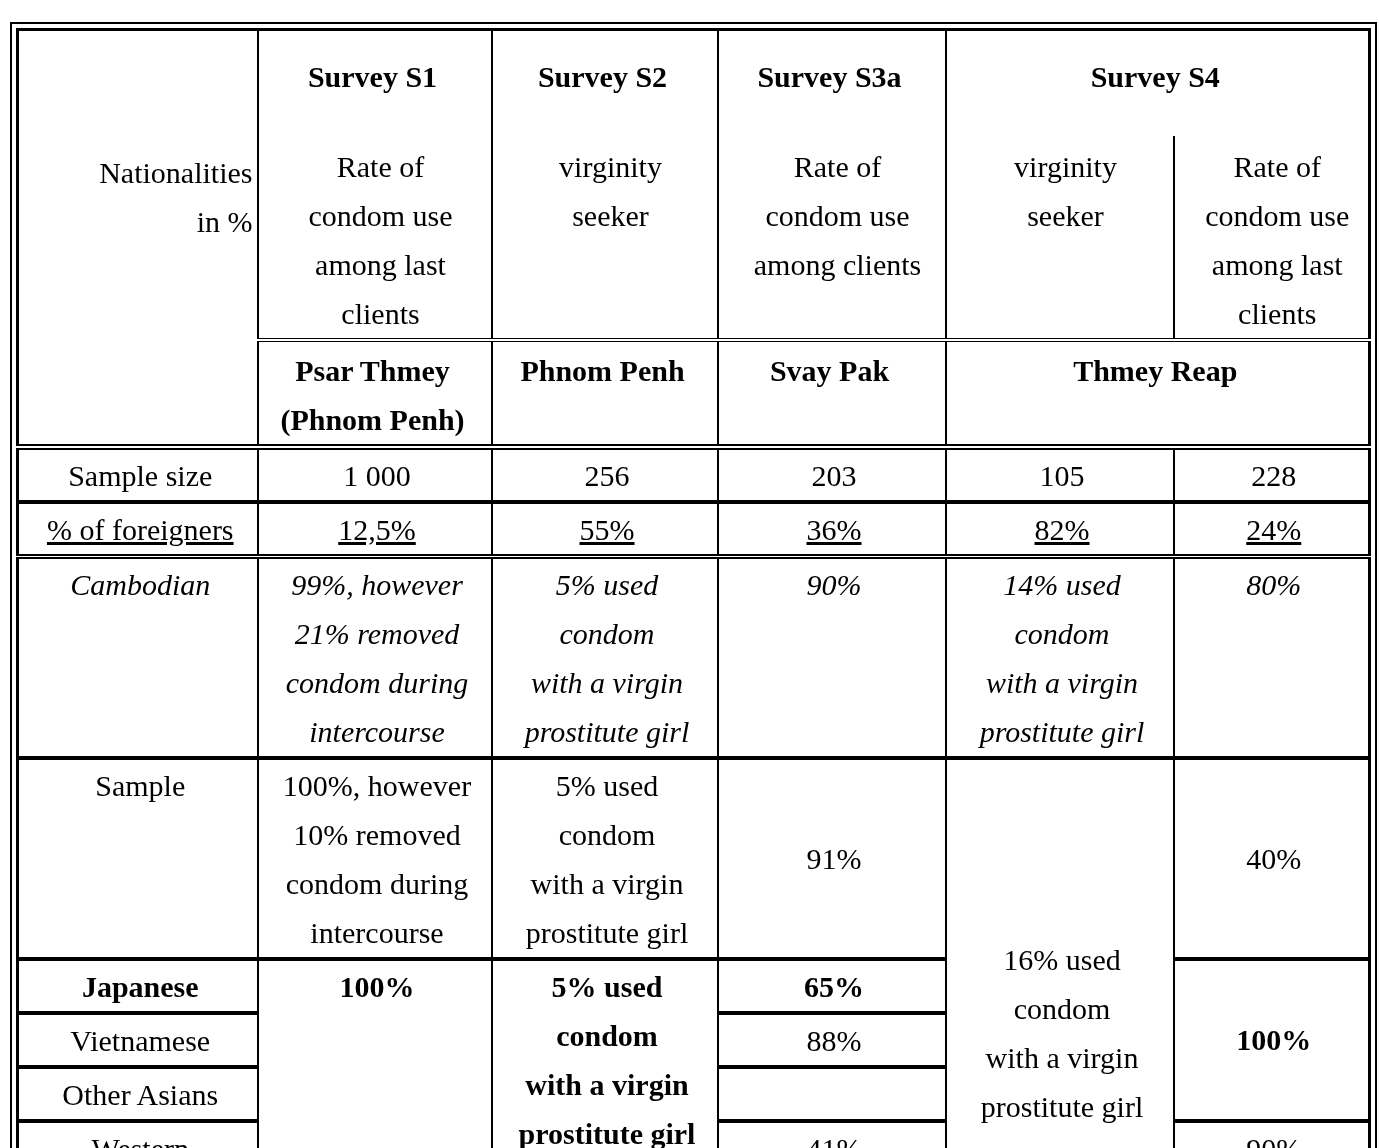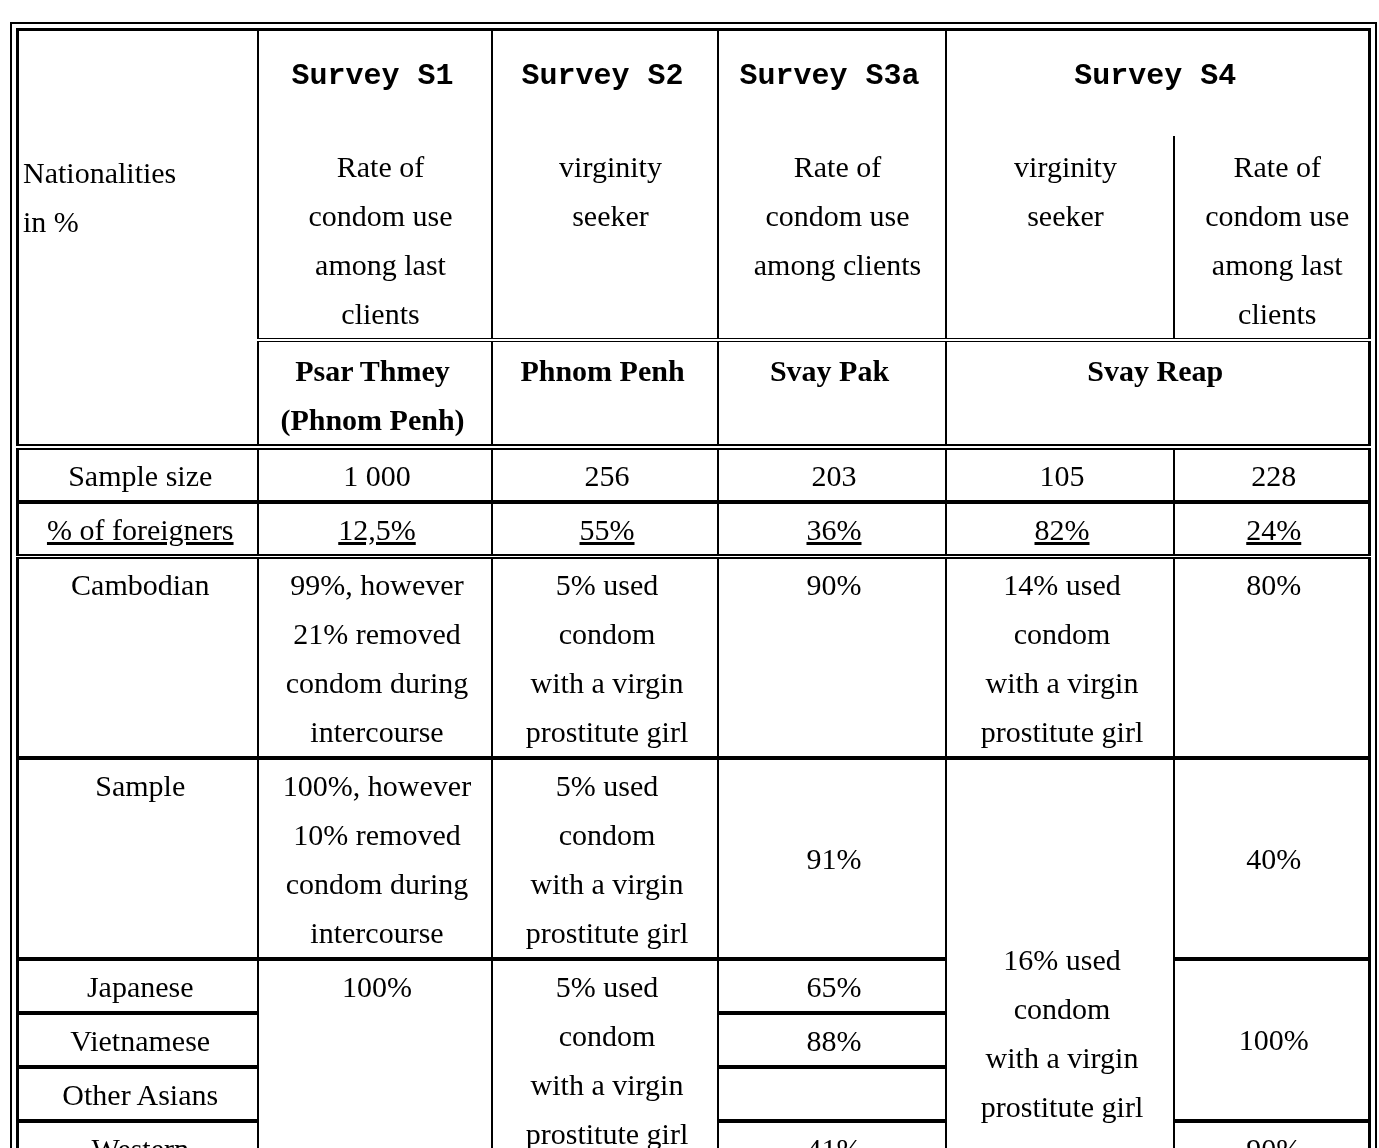--- a/index.html
+++ b/index.html
@@ -42,49 +42,48 @@
     padding: 1px 8px 0 13px;
     white-space: pre-line;
     overflow: hidden;
   }
   
   .row-a { height: 106px; }
   .row-b { height: 192px; }
   .row-c { height: 98px; }
   .row-sample { height: 50px; }
   .row-foreigners { height: 50px; }
-  .row-cambodian { height: 198px; }
+  .row-cambodian { height: 198px; font-style: italic; }
   .row-chinese { height: 198px; }
-  .row-japanese { height: 48px; }
+  .row-japanese { height: 48px; font-weight: bold; }
   .row-vietnamese { height: 48px; }
   .row-otherasians { height: 48px; }
   .row-western { height: 42px; }
   
   .row-b td { border-top: 0; }
   .row-c td { border-top: 4px double #000; }
   .row-sample td { border-top: 6px double #000; }
   .row-foreigners td { border-top: 4px solid #000; text-decoration: underline; }
   .row-cambodian td { border-top: 5px double #000; }
   .row-chinese td { border-top: 4px solid #000; }
   .row-japanese td { border-top: 4px solid #000; }
   .row-vietnamese td { border-top: 4px solid #000; }
   .row-otherasians td { border-top: 4px solid #000; }
   .row-western td { border-top: 4px solid #000; }
   
   td.corner {
-    text-align: left;
+    text-align: right;
     vertical-align: middle;
     padding: 0 4px 80px 4px;
   }
   td.hdr {
     font-weight: bold;
     text-align: center;
     vertical-align: middle;
     padding: 0 4px 14px 0;
-    font-family: Liberation Mono, monospace;
   }
   td.measure {
     text-align: center;
     vertical-align: top;
     padding: 6px 4px 0 16px;
   }
   td.loc {
     font-weight: bold;
     text-align: center;
     vertical-align: top;
@@ -136,21 +135,21 @@
 condom use
 among last
 clients</td>
       </tr>
 
       <tr class="row-c">
         <td class="loc">Psar Thmey
 (Phnom Penh)</td>
         <td class="loc">Phnom Penh</td>
         <td class="loc">Svay Pak</td>
-        <td class="loc" colspan="2">Svay Reap</td>
+        <td class="loc" colspan="2">Thmey Reap</td>
       </tr>
 
       <tr class="row-sample">
         <td>Sample size</td>
         <td>1 000</td>
         <td>256</td>
         <td>203</td>
         <td>105</td>
         <td>228</td>
       </tr>

